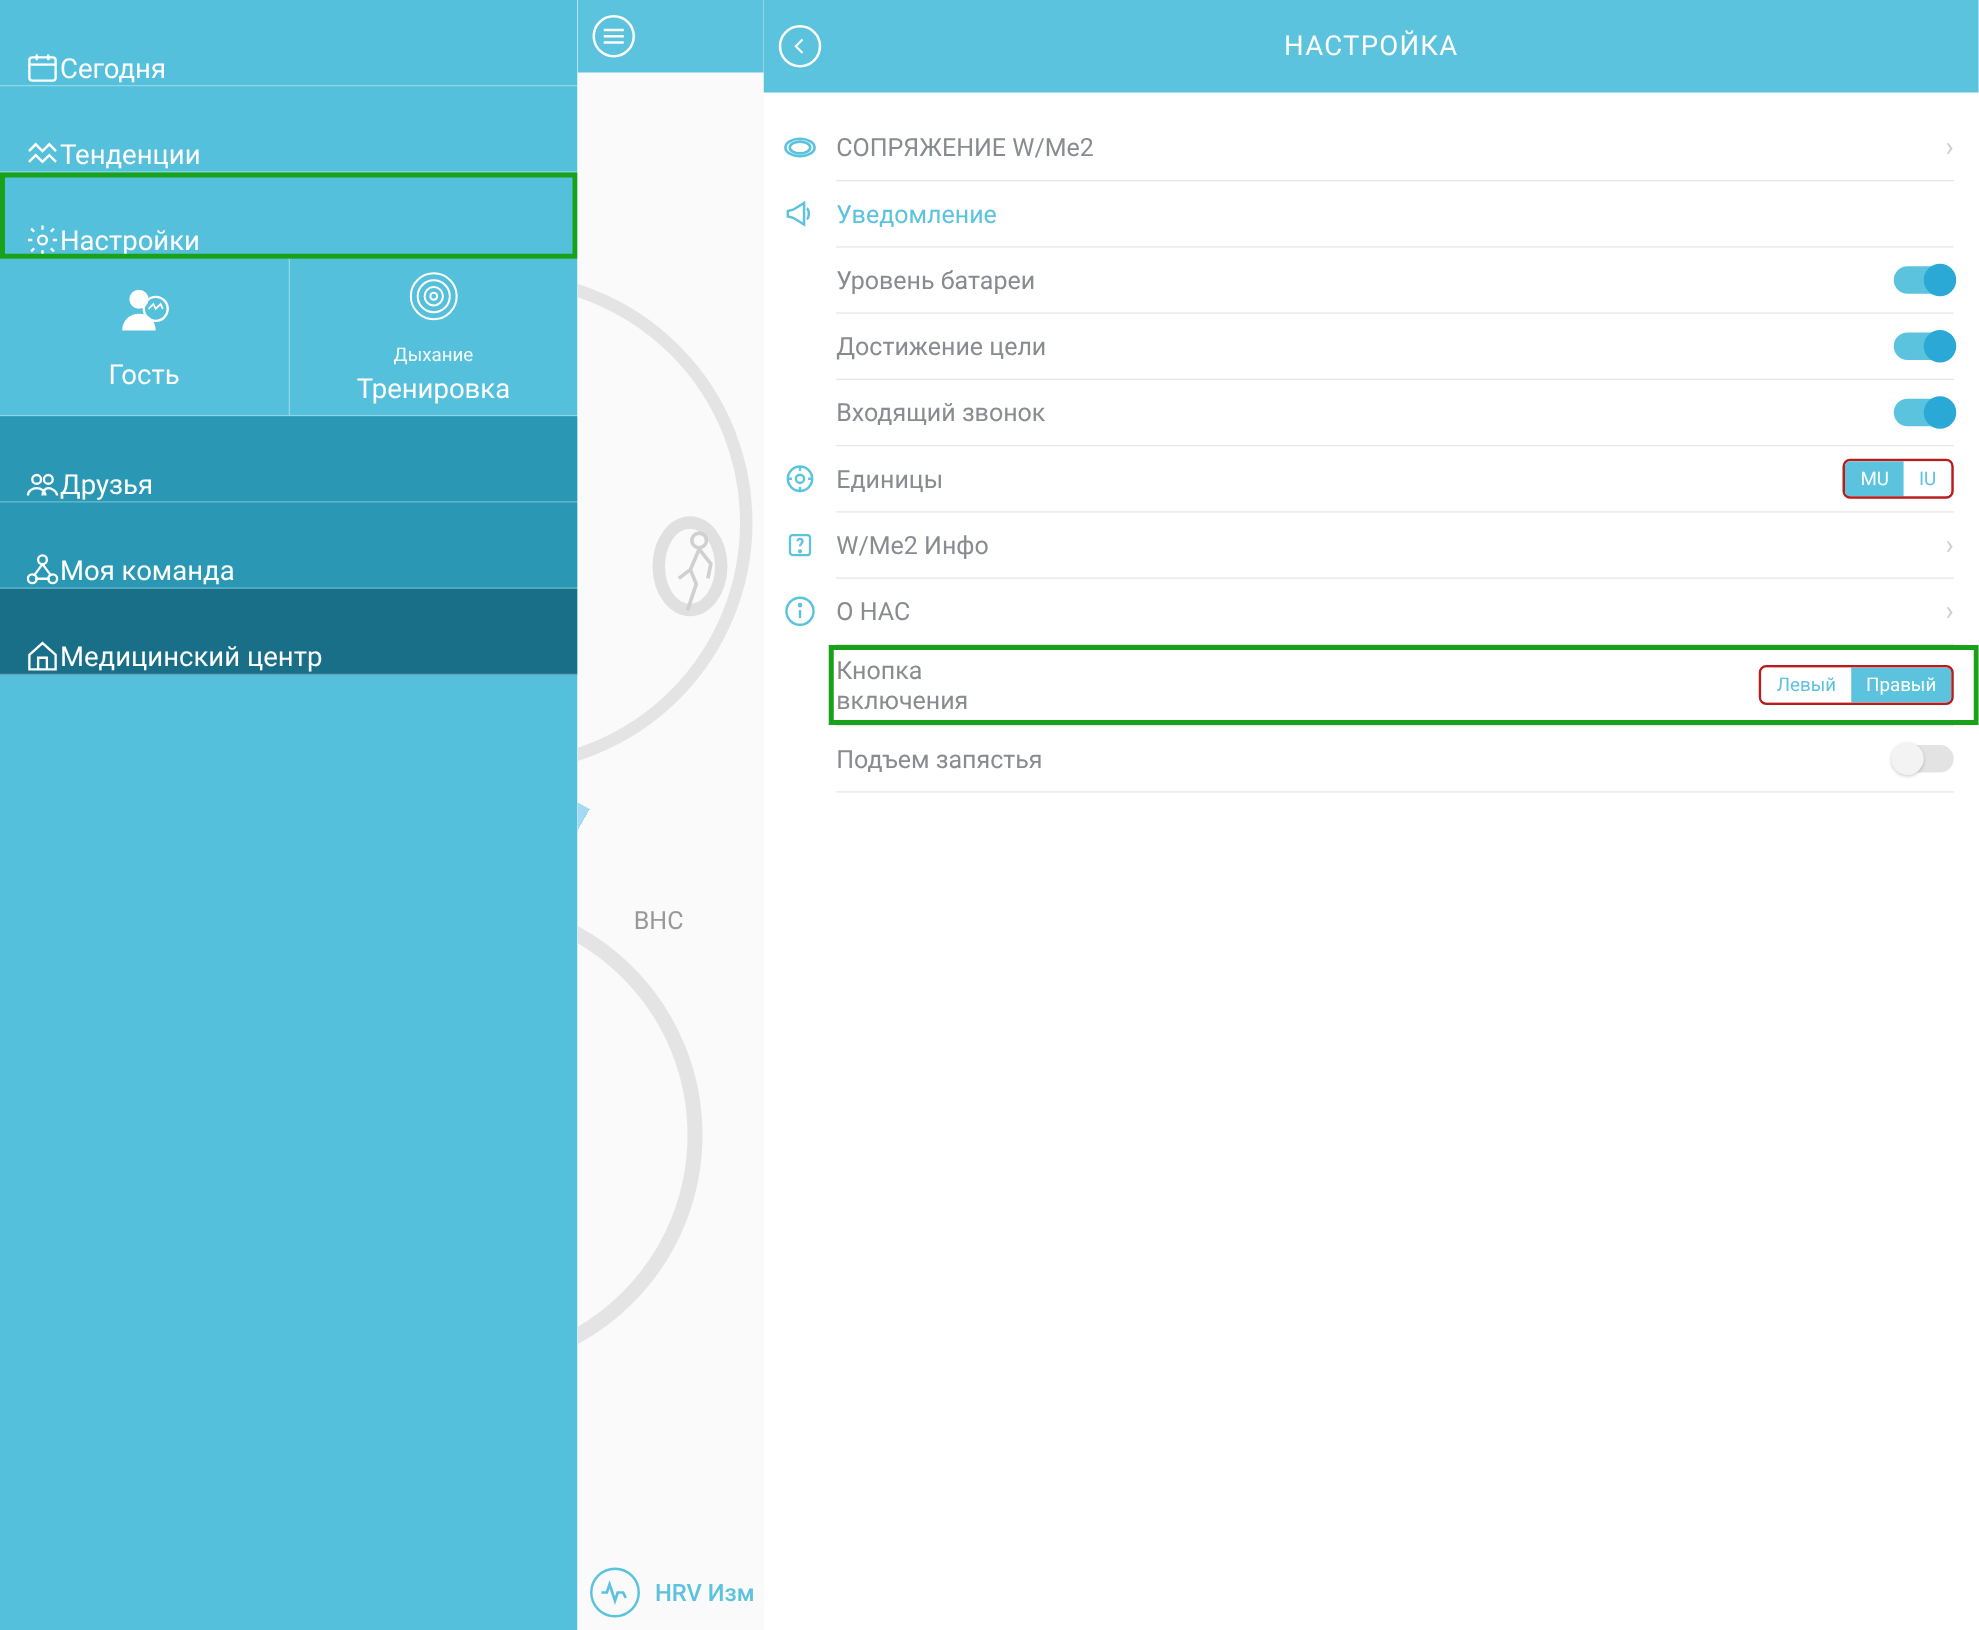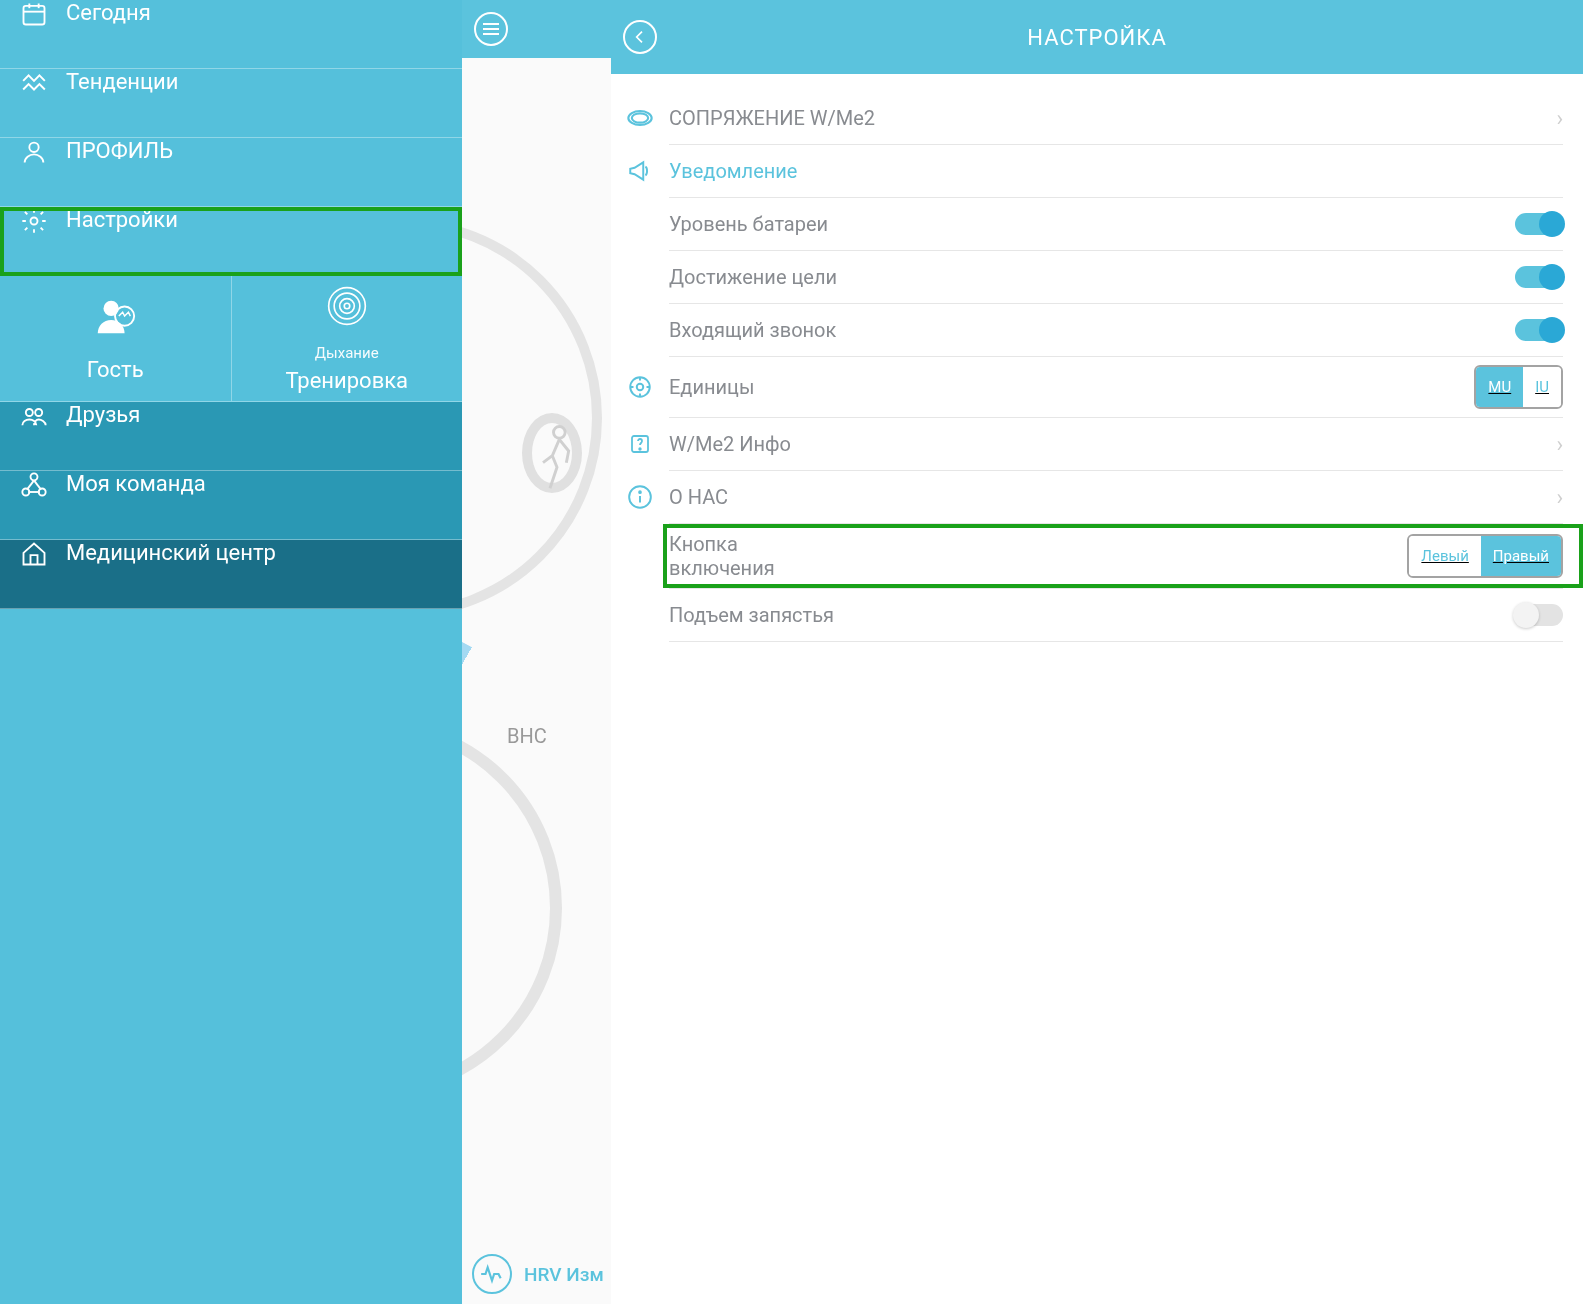--- a/index.html
+++ b/index.html
@@ -5,21 +5,21 @@
   * { box-sizing: border-box; margin: 0; padding: 0; }
   body {
     font-family: -apple-system, BlinkMacSystemFont, "Segoe UI", Roboto, Helvetica, Arial, sans-serif;
     width: 1583px; height: 1304px; display: flex; background: #fff;
   }
   
   .left-panel {
     width: 462px; height: 100%; background: #55c0db; color: #fff; display: flex; flex-direction: column;
   }
   .nav-item {
-    display: flex; align-items: flex-start; gap: 18px; padding: 0 20px; height: 69px;
+    display: flex; align-items: flex-end; padding: 0 20px; height: 69px;
     border-bottom: 1px solid rgba(255,255,255,0.35); font-size: 22px; font-weight: 400;
   }
   .nav-item.highlighted { outline: 4px solid #1aa11a; outline-offset: -4px; }
   .icon { width: 28px; height: 28px; display: inline-flex; align-items: center; justify-content: center; }
   .profile-panel {
     display: flex; height: 126px; border-bottom: 1px solid rgba(255,255,255,0.35);
   }
   .profile-panel > div {
     flex: 1; display: flex; flex-direction: column; align-items: center; justify-content: center; gap: 6px;
   }
@@ -98,21 +98,21 @@
   .toggle {
     width: 48px; height: 22px; background: #5bc3dd; border-radius: 11px; position: relative;
   }
   .toggle::after {
     content: ""; position: absolute; right: -2px; top: -2px; width: 26px; height: 26px;
     background: #2aa8d6; border-radius: 50%;
   }
   .toggle.off { background: #e3e3e3; }
   .toggle.off::after { background: #f3f3f3; left: -2px; right: auto; box-shadow: 0 1px 3px rgba(0,0,0,0.2); }
   .seg {
-    display: flex; border: 2px solid #a3a3a3; border-radius: 6px; overflow: hidden; height: 44px; text-decoration: underline;
+    display: flex; border: 2px solid #b91c1c; border-radius: 6px; overflow: hidden; height: 32px;
   }
   .seg > div {
     padding: 0 12px; display: flex; align-items: center; font-size: 15px;
   }
   .seg > div.active { background: #5bc3dd; color: #fff; }
   .seg > div.inactive { background: #fff; color: #5bc3dd; }
   .highlighted-row { outline: 4px solid #1aa11a; outline-offset: -4px; margin-left: 52px; }
   .highlighted-row .setting-row { padding-left: 6px; }
 </style>
 </head>
@@ -131,29 +131,20 @@
     <span>Сегодня</span>
   </div>
   <div class="nav-item">
     <span class="icon">
       <svg viewBox="0 0 24 24" width="28" height="26" fill="none" stroke="white" stroke-width="1.8">
           <polyline points="2,10 7,5 12,10 17,5 22,10"></polyline>
           <polyline points="2,18 7,13 12,18 17,13 22,18"></polyline>
         </svg>
     </span>
     <span>Тенденции</span>
-  </div>
-  <div class="nav-item">
-    <span class="icon">
-      <svg viewBox="0 0 24 24" width="28" height="28" fill="none" stroke="white" stroke-width="1.6">
-          <circle cx="12" cy="8" r="4"></circle>
-          <path d="M4 21c0-4 4-7 8-7s8 3 8 7"></path>
-        </svg>
-    </span>
-    <span>ПРОФИЛЬ</span>
   </div>
   <div class="nav-item highlighted">
     <span class="icon">
       <svg viewBox="0 0 24 24" width="28" height="28" fill="none" stroke="white" stroke-width="1.6">
           <circle cx="12" cy="12" r="3"></circle>
           <path d="M12 2v3M12 19v3M4.2 4.2l2.1 2.1M17.7 17.7l2.1 2.1M2 12h3M19 12h3M4.2 19.8l2.1-2.1M17.7 6.3l2.1-2.1"></path>
         </svg>
     </span>
     <span>Настройки</span>
   </div>

